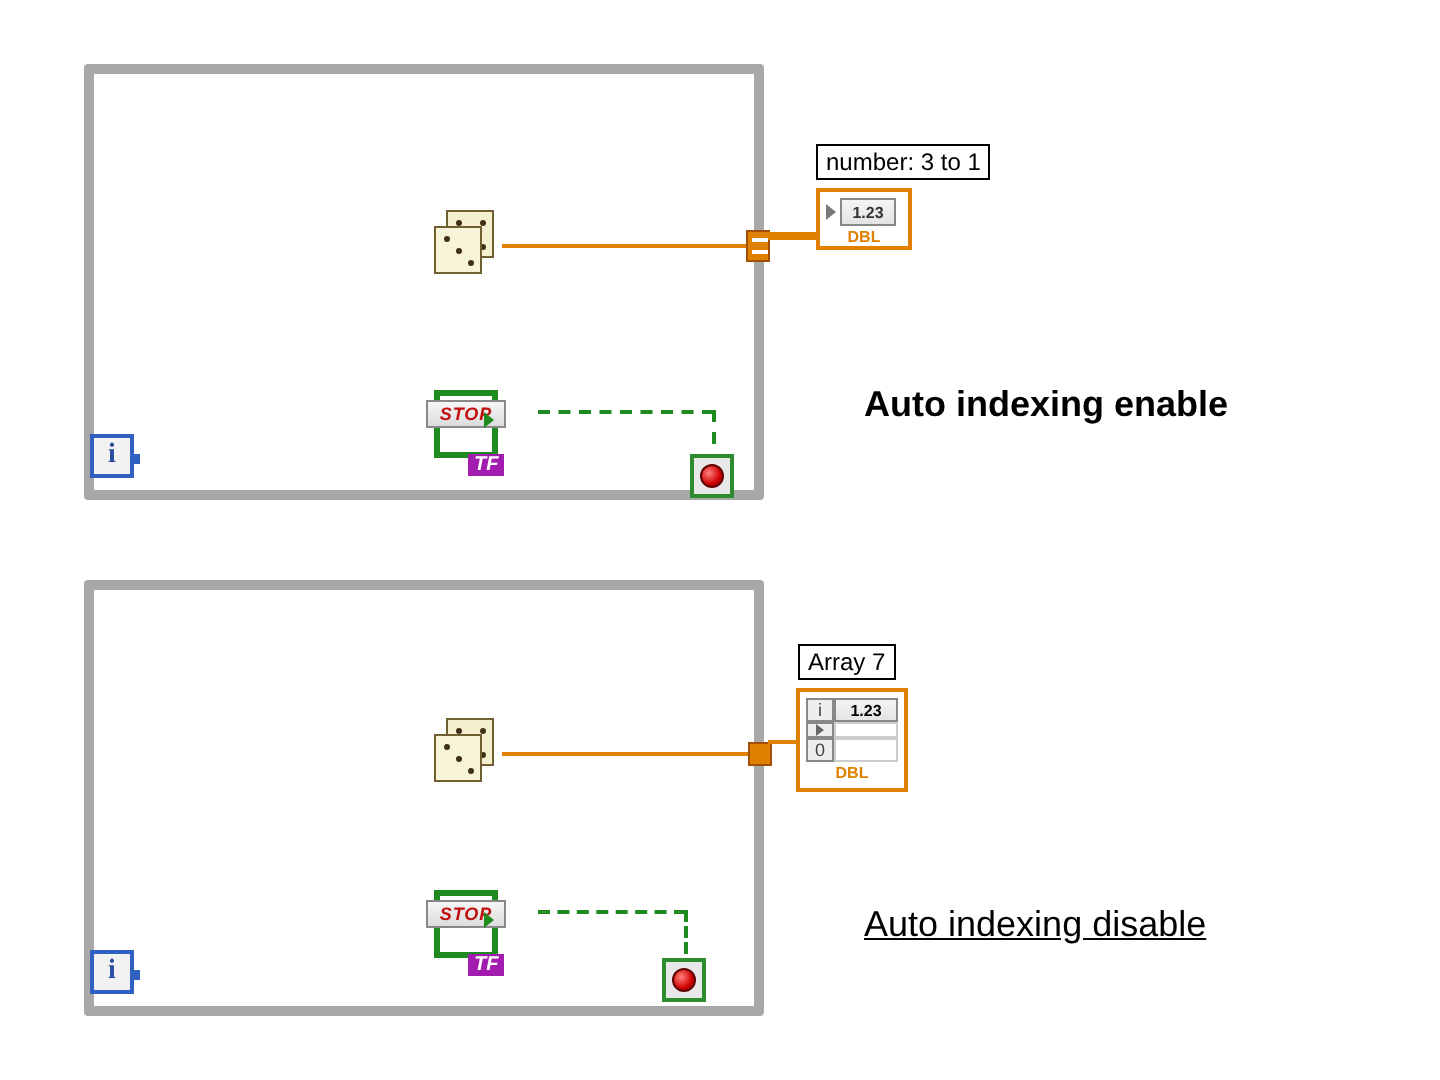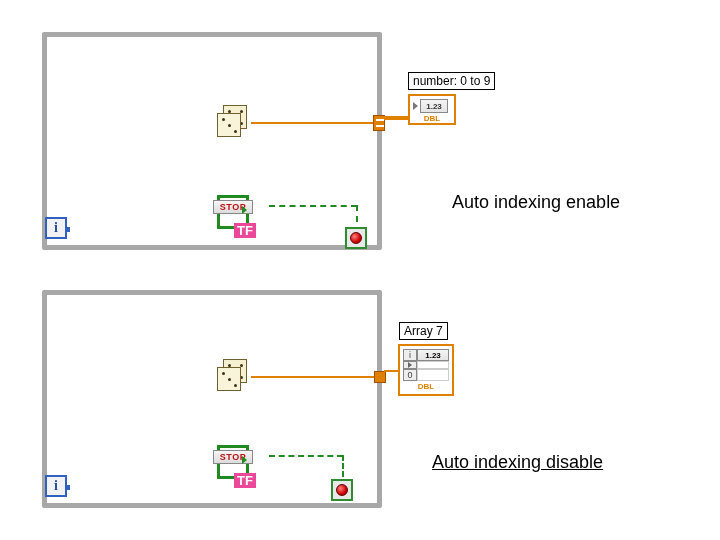--- a/index.html
+++ b/index.html
@@ -67,38 +67,38 @@
     background:#f8f4da; border:1px solid #706030;
   }
   .pip { position:absolute; width:3px; height:3px; background:#403018; border-radius:50%; }
 
   
   .stopnode {
     position: absolute;
     width: 32px; height: 34px;
     border: 3px solid #1f8a1f;
     background: #fff;
-    display:flex; flex-direction:column; align-items:center;
+    display:flex; flex-direction:column; align-items:center;font-style:italic;
   }
   .stopnode .btn {
     margin-top:2px;
     width: 40px; height: 14px;
     background: linear-gradient(#f6f6f6,#dcdcdc);
     border:1px solid #888;
     font-size:9px; font-weight:bold; color:#c01010;
     display:flex; align-items:center; justify-content:center;
     letter-spacing:0.5px;
   }
   .stopnode .tri {
     position:absolute; right:-1px; top:8px;
     width:0;height:0;border-top:4px solid transparent;border-bottom:4px solid transparent;border-left:5px solid #1f8a1f;
   }
   .stopnode .tf {
     position:absolute; bottom:-12px; left:14px;
-    font-size:13px; font-weight:bold; background:#ec4899; color:#fff; padding:0 3px;
+    font-size:10px; font-weight:bold; background:#a21caf; color:#fff; padding:0 3px;
   }
 
   
   .wire-h { position:absolute; height:2px; }
   .orange { background:#e08000; }
   .green-dash-h {
     position:absolute; height:0;
     border-top:2px dashed #1f8a1f;
   }
   .green-dash-v {
@@ -216,31 +216,31 @@
     </div>
 
     <div class="i-term" style="bottom:6px;">
       <span>i</span>
       <span class="dot"></span>
     </div>
   </div>
 
   <div class="thick-orange-h" style="left:384px; top:116px; width:24px;"></div>
 
-  <div class="labelbox" style="left:408px; top:72px;">number: 0 to 9</div>
+  <div class="labelbox" style="left:408px; top:72px;">number: 3 to 1</div>
 
   <div class="indicator" style="left:408px; top:94px; width:48px;">
     <div style="display:flex; align-items:center; padding:3px 3px 1px 3px; gap:2px;">
       <div class="tri"></div>
       <div class="cell">1.23</div>
     </div>
     <div class="dbl">DBL</div>
   </div>
 
-  <div class="caption" style="left:452px; top:192px;">Auto indexing enable</div>
+  <div class="caption" style="left:432px; top:192px;font-weight:bold;">Auto indexing enable</div>
 
   <div class="loop bottom">
 
     <div class="dice" style="left:170px; top:64px;">
       <div class="back">
         <span class="pip" style="left:4px;top:4px"></span>
         <span class="pip" style="left:16px;top:4px"></span>
         <span class="pip" style="left:4px;top:16px"></span>
         <span class="pip" style="left:16px;top:16px"></span>
       </div>

